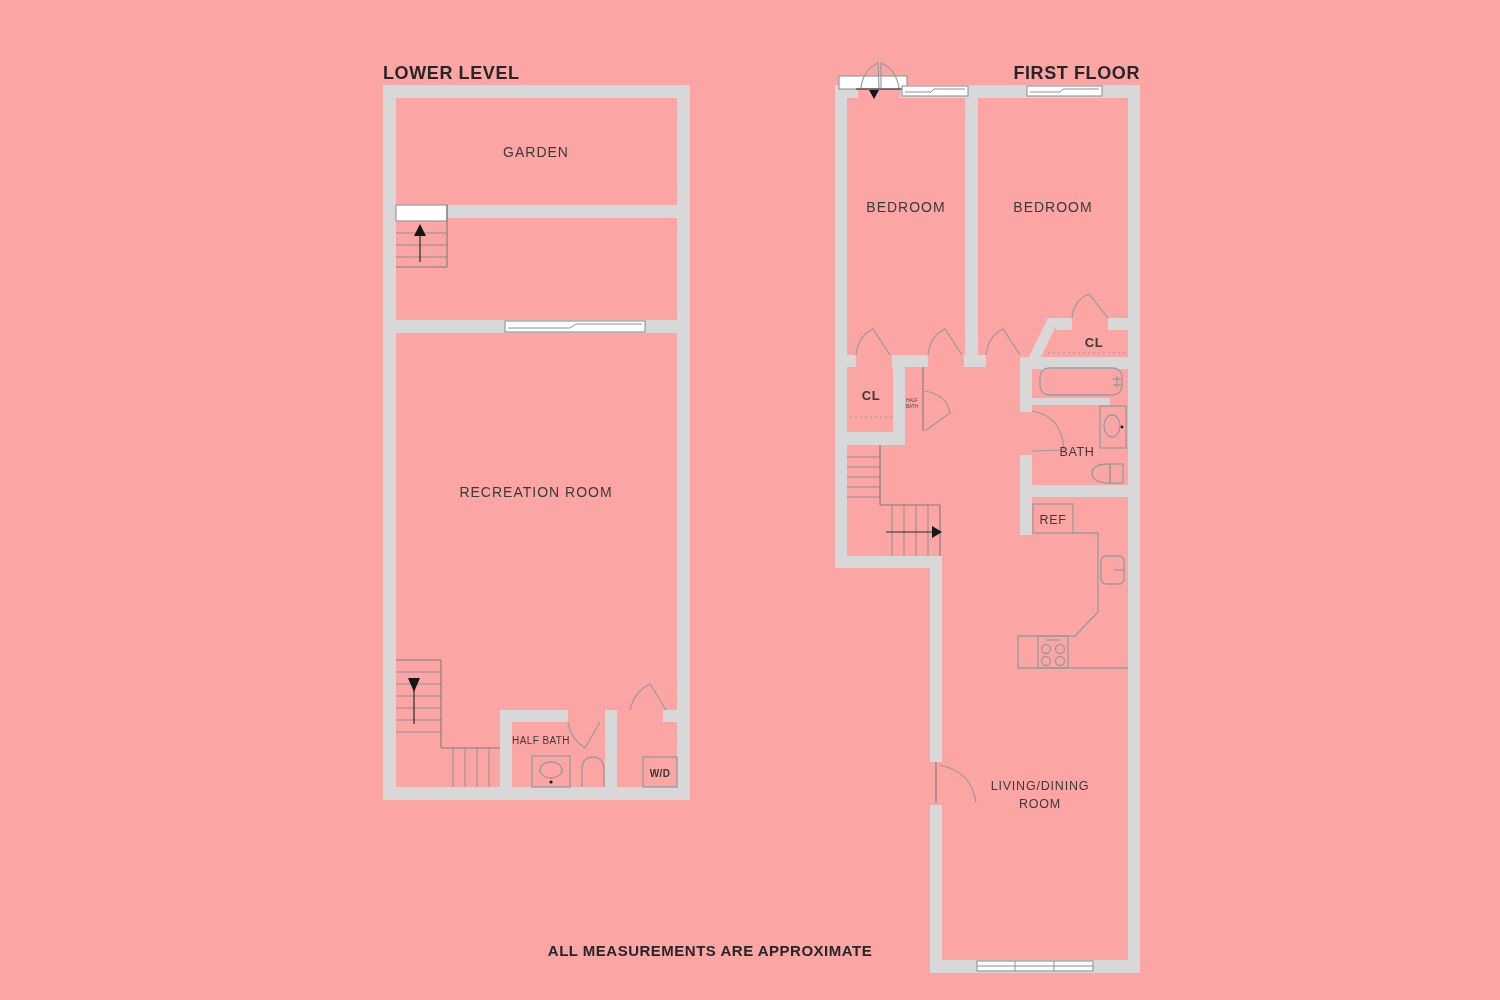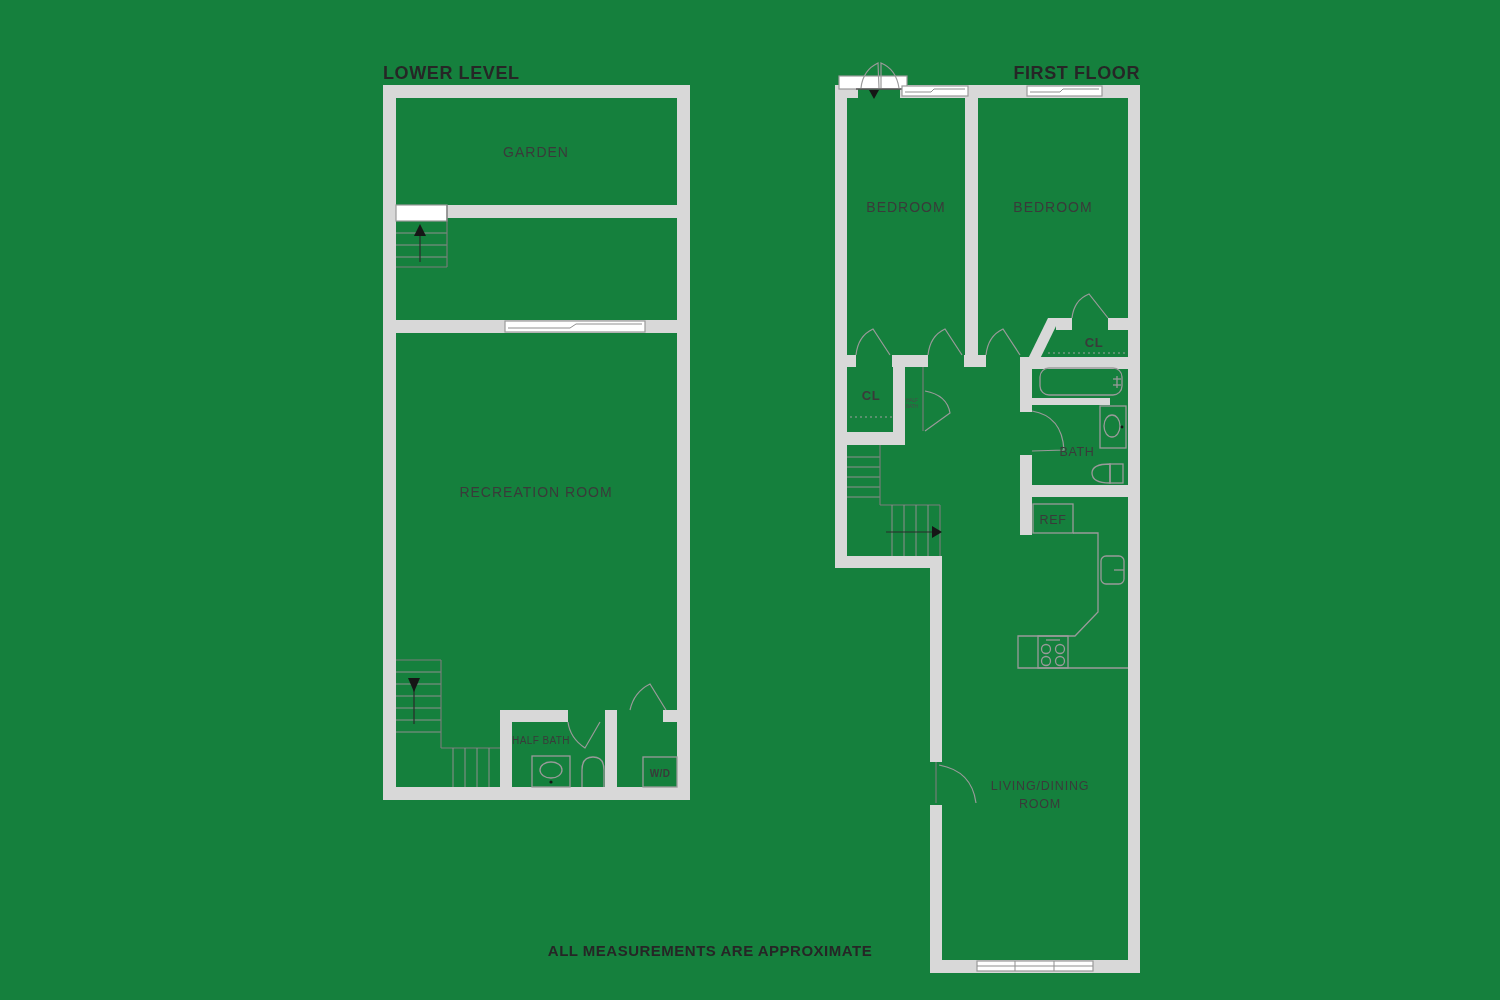--- a/index.html
+++ b/index.html
@@ -1,16 +1,16 @@
 <!DOCTYPE html>
 <html><head>
 <meta charset="utf-8">
 <style>
   html,body{margin:0;padding:0;background:#ffffff;}
-  .canvas{position:relative;width:1500px;height:1000px;background:#15803d;overflow:hidden;
+  .canvas{position:relative;width:1500px;height:1000px;background:#fca5a5;overflow:hidden;
           font-family:"Liberation Sans", sans-serif;}
   svg text{font-family:"Liberation Sans", sans-serif;}
   .wall{fill:#d8d8d8;stroke:none;}
   .thinbox{fill:#ffffff;stroke:#9a9a9a;stroke-width:1.2;}
   .fix{fill:none;stroke:#9a9a9a;stroke-width:1.3;}
   .stair{stroke:#8f8f8f;stroke-width:1;fill:none;}
   .edge{stroke:#7d7d7d;stroke-width:1.1;fill:none;}
   .door{fill:none;stroke:#9a9a9a;stroke-width:1.2;}
   .dash{stroke:#a0a0a0;stroke-width:1.2;stroke-dasharray:2 3;fill:none;}
   .arrowline{stroke:#2a2a2a;stroke-width:1.2;fill:none;}

